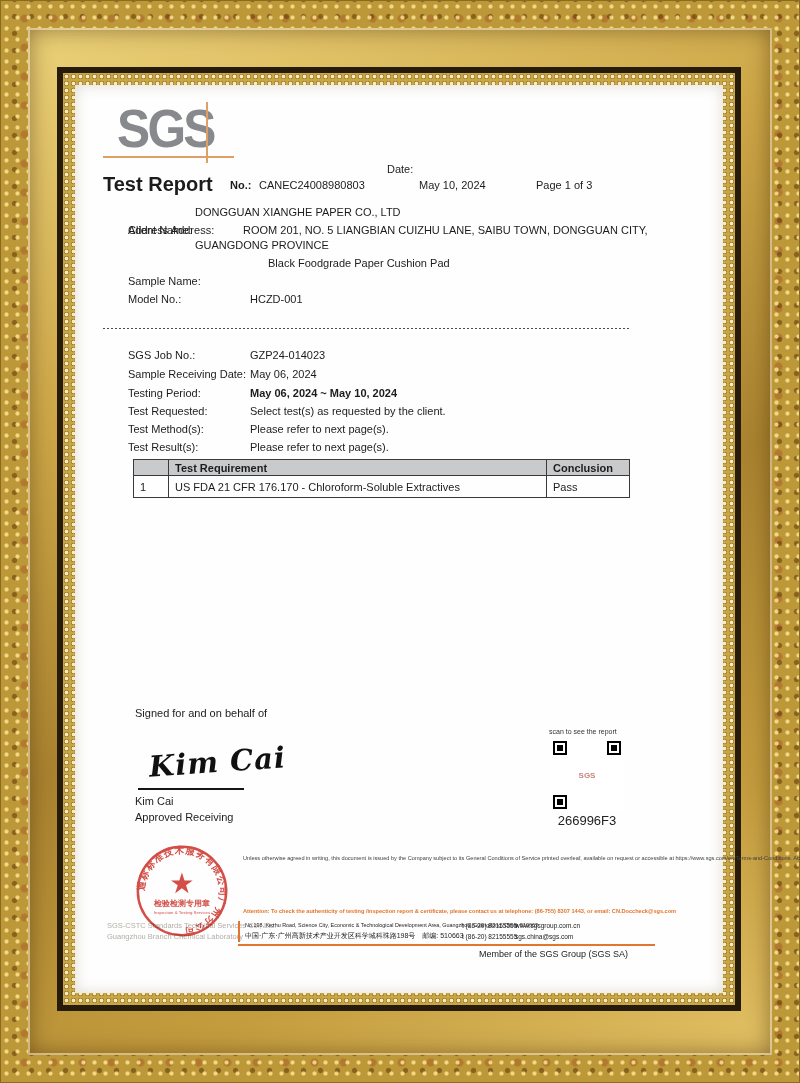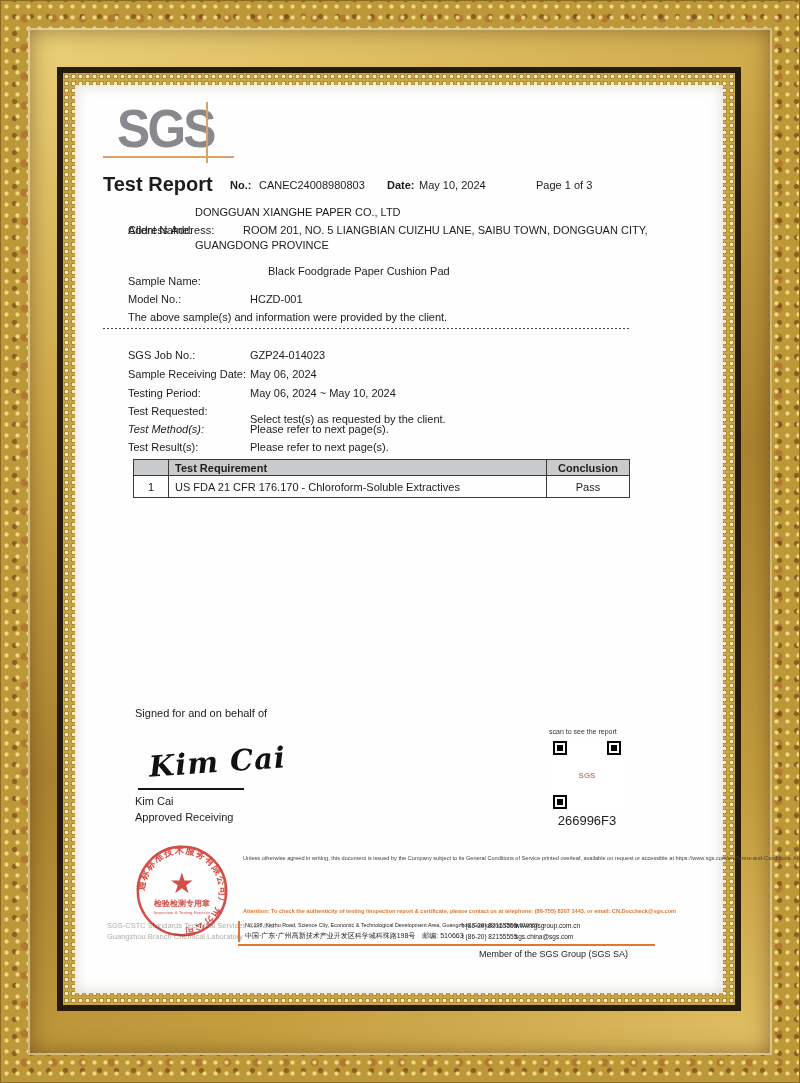--- a/index.html
+++ b/index.html
@@ -28,47 +28,47 @@
 
   
   #logo{left:42px;top:12px;font-size:54px;font-weight:bold;color:#87898c;letter-spacing:-3px;transform:scaleX(.92);transform-origin:left top;}
   #logo-hline{left:28px;top:71px;width:131px;height:2px;background:#dfa066;}
   #logo-vline{left:131px;top:17px;width:2px;height:61px;background:#dfa066;}
 
   
   #title{left:28px;top:88px;font-size:20px;font-weight:bold;}
   #no-label{left:155px;top:94px;font-weight:bold;}
   #no-value{left:184px;top:94px;}
-  #date-label{left:312px;top:94px;font-weight:bold;}
+  #date-label{left:312px;top:78px;font-weight:normal;}
   #date-value{left:344px;top:94px;}
   #page-info{left:461px;top:94px;}
 
   
   #cname-label{left:53px;top:121px;margin-top:18px;}  #cname-value{left:120px;top:121px;}
   #caddr-label{left:53px;top:139px;}  #caddr-line1{left:120px;top:139px;padding-left:48px;} #caddr-line2{left:120px;top:154px;}
 
   
-  #sname-label{left:53px;top:190px;}  #sname-value{left:175px;top:180px;padding-left:18px;}
+  #sname-label{left:53px;top:190px;}  #sname-value{left:175px;top:172px;padding-left:18px;}
   #model-label{left:53px;top:208px;}  #model-value{left:175px;top:208px;}
   #sample-note{left:53px;top:226px;}
   #dash-sep{left:28px;top:243px;width:528px;height:1px;background:repeating-linear-gradient(90deg,#4a4a4a 0 2px,transparent 2px 4px);}
 
   
   #job-label{left:53px;top:264px;}    #job-value{left:175px;top:264px;}
   #recv-label{left:53px;top:283px;}   #recv-value{left:175px;top:283px;}
-  #period-label{left:53px;top:302px;} #period-value{left:175px;top:302px;}
-  #req-label{left:53px;top:320px;}    #req-value{left:175px;top:320px;margin-top:8px;}
-  #method-label{left:53px;top:338px;font-style:italic;} #method-value{left:175px;top:338px;}
+  #period-label{left:53px;top:302px;} #period-value{left:175px;top:302px;font-weight:bold;}
+  #req-label{left:53px;top:320px;}    #req-value{left:175px;top:320px;}
+  #method-label{left:53px;top:338px;} #method-value{left:175px;top:338px;}
   #result-label{left:53px;top:356px;} #result-value{left:175px;top:356px;}
 
   
   #rtable{left:58px;top:374px;width:497px;border-collapse:collapse;font-size:11px;}
   #rtable td,#rtable th{border:1.5px solid #3a3a3a;padding:1px 6px;}
   #rtable th{background:#c9cacb;text-align:left;font-weight:bold;height:13px;}
-  #rtable th.center,#rtable td.center{text-align:center;}
+  #rtable th.center,#rtable td.center{text-align:left;}
   #rtable td{height:19px;}
   .col-no{width:22px;} .col-con{width:70px;}
 
   
   #signed-line1{left:60px;top:622px;}
   #signed-line2{left:64px;top:636px;}
   #sig-script{left:74px;top:660px;font-family:"DejaVu Serif",serif;font-style:italic;font-weight:bold;font-size:29px;transform:rotate(-4deg);letter-spacing:1px;color:#111;}
   #sig-underline{left:63px;top:703px;width:106px;height:2px;background:#151515;}
   #sig-name{left:60px;top:710px;}
   #sig-role{left:60px;top:726px;}
@@ -132,21 +132,20 @@
     <div id="cname-label" class="abs">Client Name:</div>
     <div id="cname-value" class="abs">DONGGUAN XIANGHE PAPER CO., LTD</div>
     <div id="caddr-label" class="abs">Address Address:</div>
     <div id="caddr-line1" class="abs">ROOM 201, NO. 5 LIANGBIAN CUIZHU LANE, SAIBU TOWN, DONGGUAN CITY,</div>
     <div id="caddr-line2" class="abs">GUANGDONG PROVINCE</div>
 
     <div id="sname-label" class="abs">Sample Name:</div>
     <div id="sname-value" class="abs">Black Foodgrade Paper Cushion Pad</div>
     <div id="model-label" class="abs">Model No.:</div>
     <div id="model-value" class="abs">HCZD-001</div>
-    <div id="sample-note" class="abs">The above sample(s) and information were provided by the client.</div>
     <div id="dash-sep" class="abs"></div>
 
     <div id="job-label" class="abs">SGS Job No.:</div>
     <div id="job-value" class="abs">GZP24-014023</div>
     <div id="recv-label" class="abs">Sample Receiving Date:</div>
     <div id="recv-value" class="abs">May 06, 2024</div>
     <div id="period-label" class="abs">Testing Period:</div>
     <div id="period-value" class="abs">May 06, 2024 ~ May 10, 2024</div>
     <div id="req-label" class="abs">Test Requested:</div>
     <div id="req-value" class="abs">Select test(s) as requested by the client.</div>

